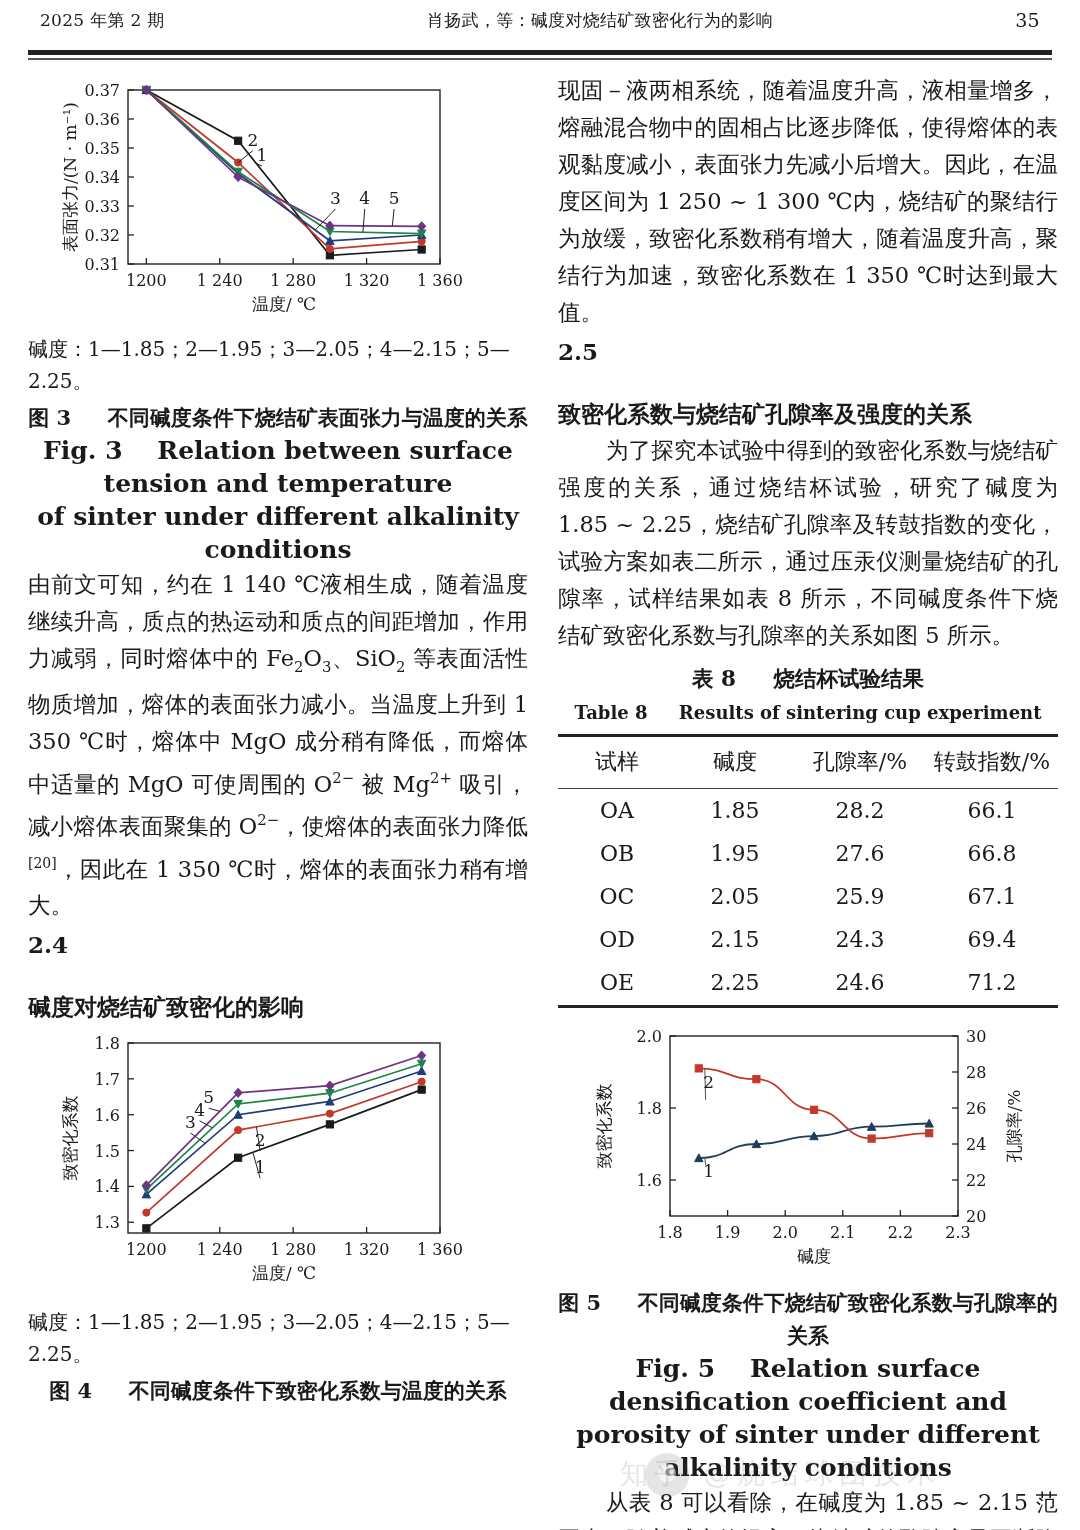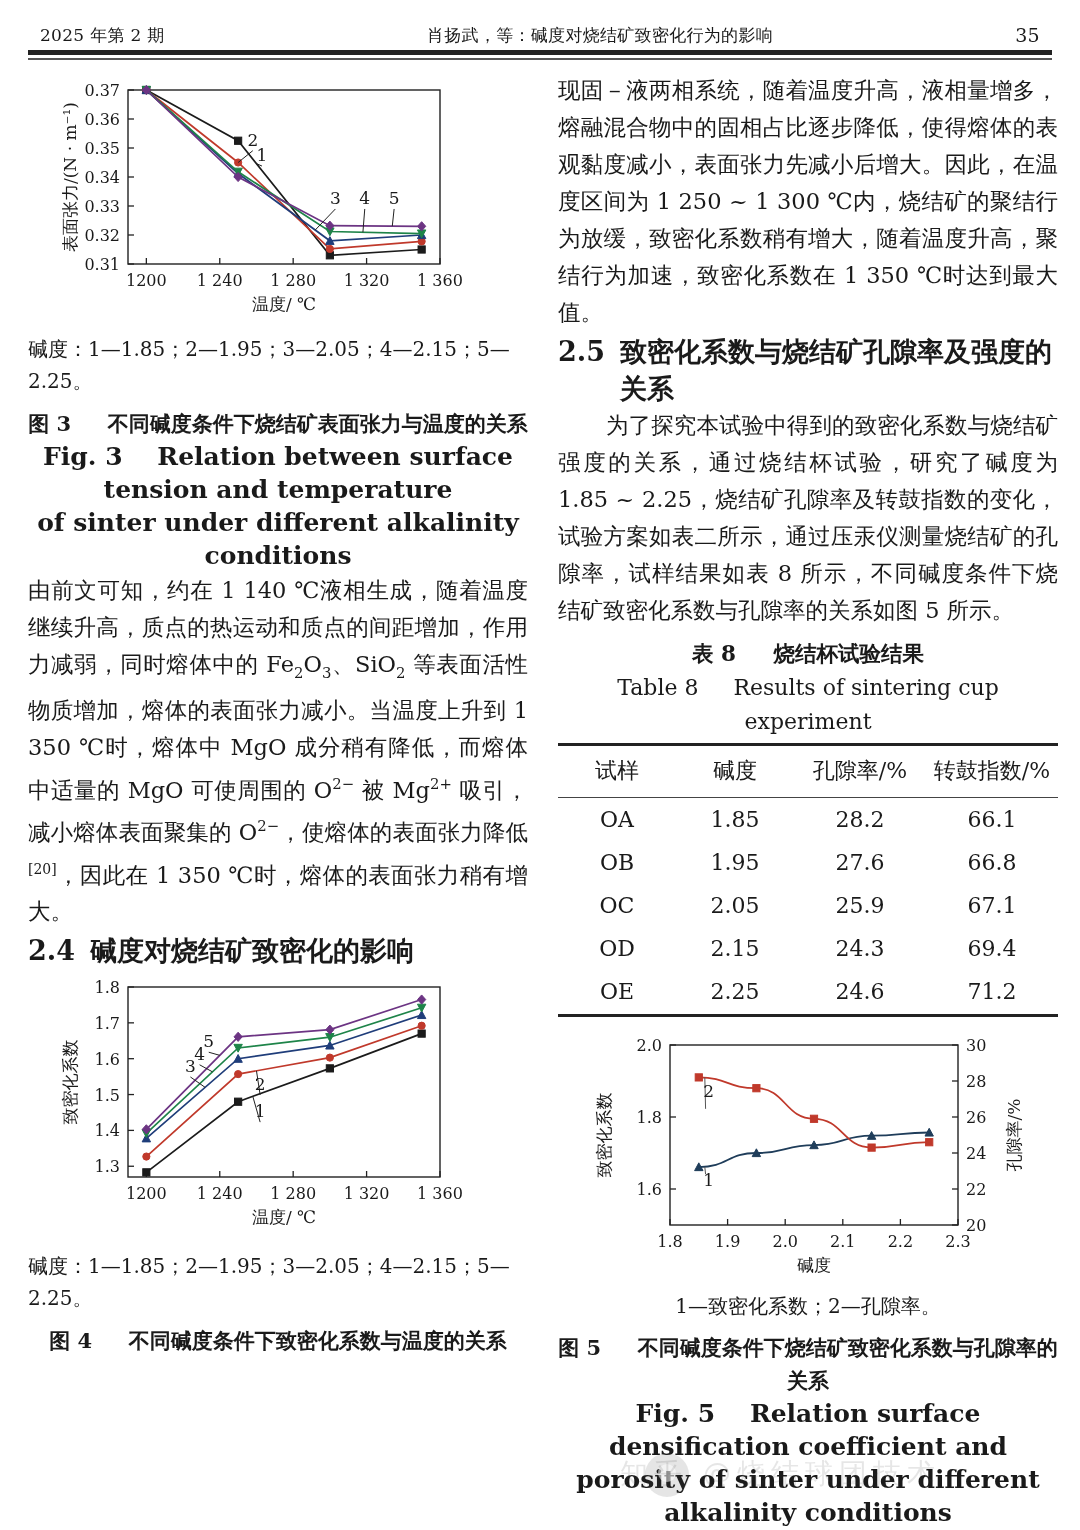--- a/index.html
+++ b/index.html
@@ -8,21 +8,21 @@
     width:1080px; height:1530px;
     background:#ffffff;
     font-family:"DejaVu Serif","Liberation Serif",serif;
     color:#1a1a1a;
     position:relative;
     overflow:hidden;
   }
 
   
   .runhead {
-    position:absolute; left:40px; top:18px; width:1000px; height:34px;
+    position:absolute; left:40px; top:3px; width:1000px; height:34px;
     display:flex; align-items:center; font-size:17px; letter-spacing:.3px;
   }
   .runhead .rh-left  { width:230px; }
   .runhead .rh-mid   { flex:1; text-align:center; }
   .runhead .rh-right { width:110px; text-align:right; font-size:19px; }
   .rule-thick { position:absolute; left:28px; top:50px; width:1024px; height:5px; background:#222; }
   .rule-thin  { position:absolute; left:28px; top:58px; width:1024px; height:2px; background:#555; }
 
   
   .col {
@@ -34,42 +34,43 @@
   p.body {
     margin:0 0 0 0;
     font-size:22.5px;
     line-height:37px;
     text-align:justify;
     text-justify:inter-ideograph;
     letter-spacing:0px;
   }
   p.indent { text-indent:48px; }
   .sec-head {
-    font-size:27px; line-height:37px; font-weight:bold;
+    font-size:23px; line-height:37px; font-weight:bold;
     margin:2px 0 0 0;
     display:flex;
+    flex-direction:column;
   }
   .sec-head .num { width:62px; flex:0 0 62px; }
   sub, sup { font-size:.66em; }
   sup.ref { font-size:.62em; vertical-align:super; }
 
   
   .figblock { width:500px; }
   .figcap { text-align:center; }
   .figkey { font-size:20px; line-height:32px; text-align:left; margin-top:6px; }
-  .figcap-cn { font-size:21px; line-height:33px; font-weight:bold; margin-top:10px; }
+  .figcap-cn { font-size:21px; line-height:33px; font-weight:bold; margin-top:4px; }
   .figcap-en { font-size:25px; line-height:33px; font-weight:bold; }
 
   
   .chart { position:relative; }
   .chart svg { display:block; }
 
   
   .tbl-title-cn { text-align:center; font-size:21.5px; font-weight:bold; line-height:34px; }
-  .tbl-title-en { text-align:center; font-size:22px; font-weight:normal; line-height:34px; }
+  .tbl-title-en { text-align:center; font-size:18px; font-weight:bold; line-height:34px; }
   table.t8 { width:500px; border-collapse:collapse; margin-top:4px; }
   table.t8 th, table.t8 td {
     text-align:center; font-size:22px; font-weight:normal;
     padding:9px 0 9px 0;
   }
   table.t8 thead th { padding:10px 0 11px 0; }
   table.t8 thead { border-top:3px solid #222; border-bottom:1.6px solid #444; }
   table.t8 tbody tr:last-child td { padding-bottom:10px; }
   table.t8 { border-bottom:3px solid #222; }
   .t8-c1 { width:118px; } .t8-c2 { width:118px; }
@@ -391,21 +392,20 @@
           <rect x="252.39999999999995" y="92.20000000000003" width="7.2" height="7.2" fill="#c0392b" stroke="#c0392b"></rect>
           <rect x="310" y="121" width="7.2" height="7.2" fill="#c0392b" stroke="#c0392b"></rect>
           <rect x="367.6000000000001" y="115.59999999999998" width="7.2" height="7.2" fill="#c0392b" stroke="#c0392b"></rect>
           <line x1="147.59199999999998" y1="151.11999999999995" x2="146.80000000000004" y2="144.04" stroke="#555" stroke-width="1"></line>
           <text x="150.59199999999998" y="163.11999999999995" font-size="17" text-anchor="middle" class="axis-txt" transform="">1</text>
           <line x1="147.59199999999998" y1="85.83999999999997" x2="146.80000000000004" y2="54.400000000000006" stroke="#555" stroke-width="1"></line>
           <text x="150.59199999999998" y="73.83999999999997" font-size="17" text-anchor="middle" class="axis-txt" transform="">2</text>
         </svg>
     </div>
     <div class="figcap">
-      <div style="font-size:20px;line-height:30px;">1—致密化系数；2—孔隙率。</div>
       <div class="figcap-cn">
         <span>图 5</span>
         &nbsp;&nbsp;&nbsp;
         <span>不同碱度条件下烧结矿致密化系数与孔隙率的关系</span>
       </div>
       <div class="figcap-en">
         <span>Fig. 5</span>
         &nbsp;&nbsp;
         <span>Relation surface densification coefficient and</span>
       </div>

